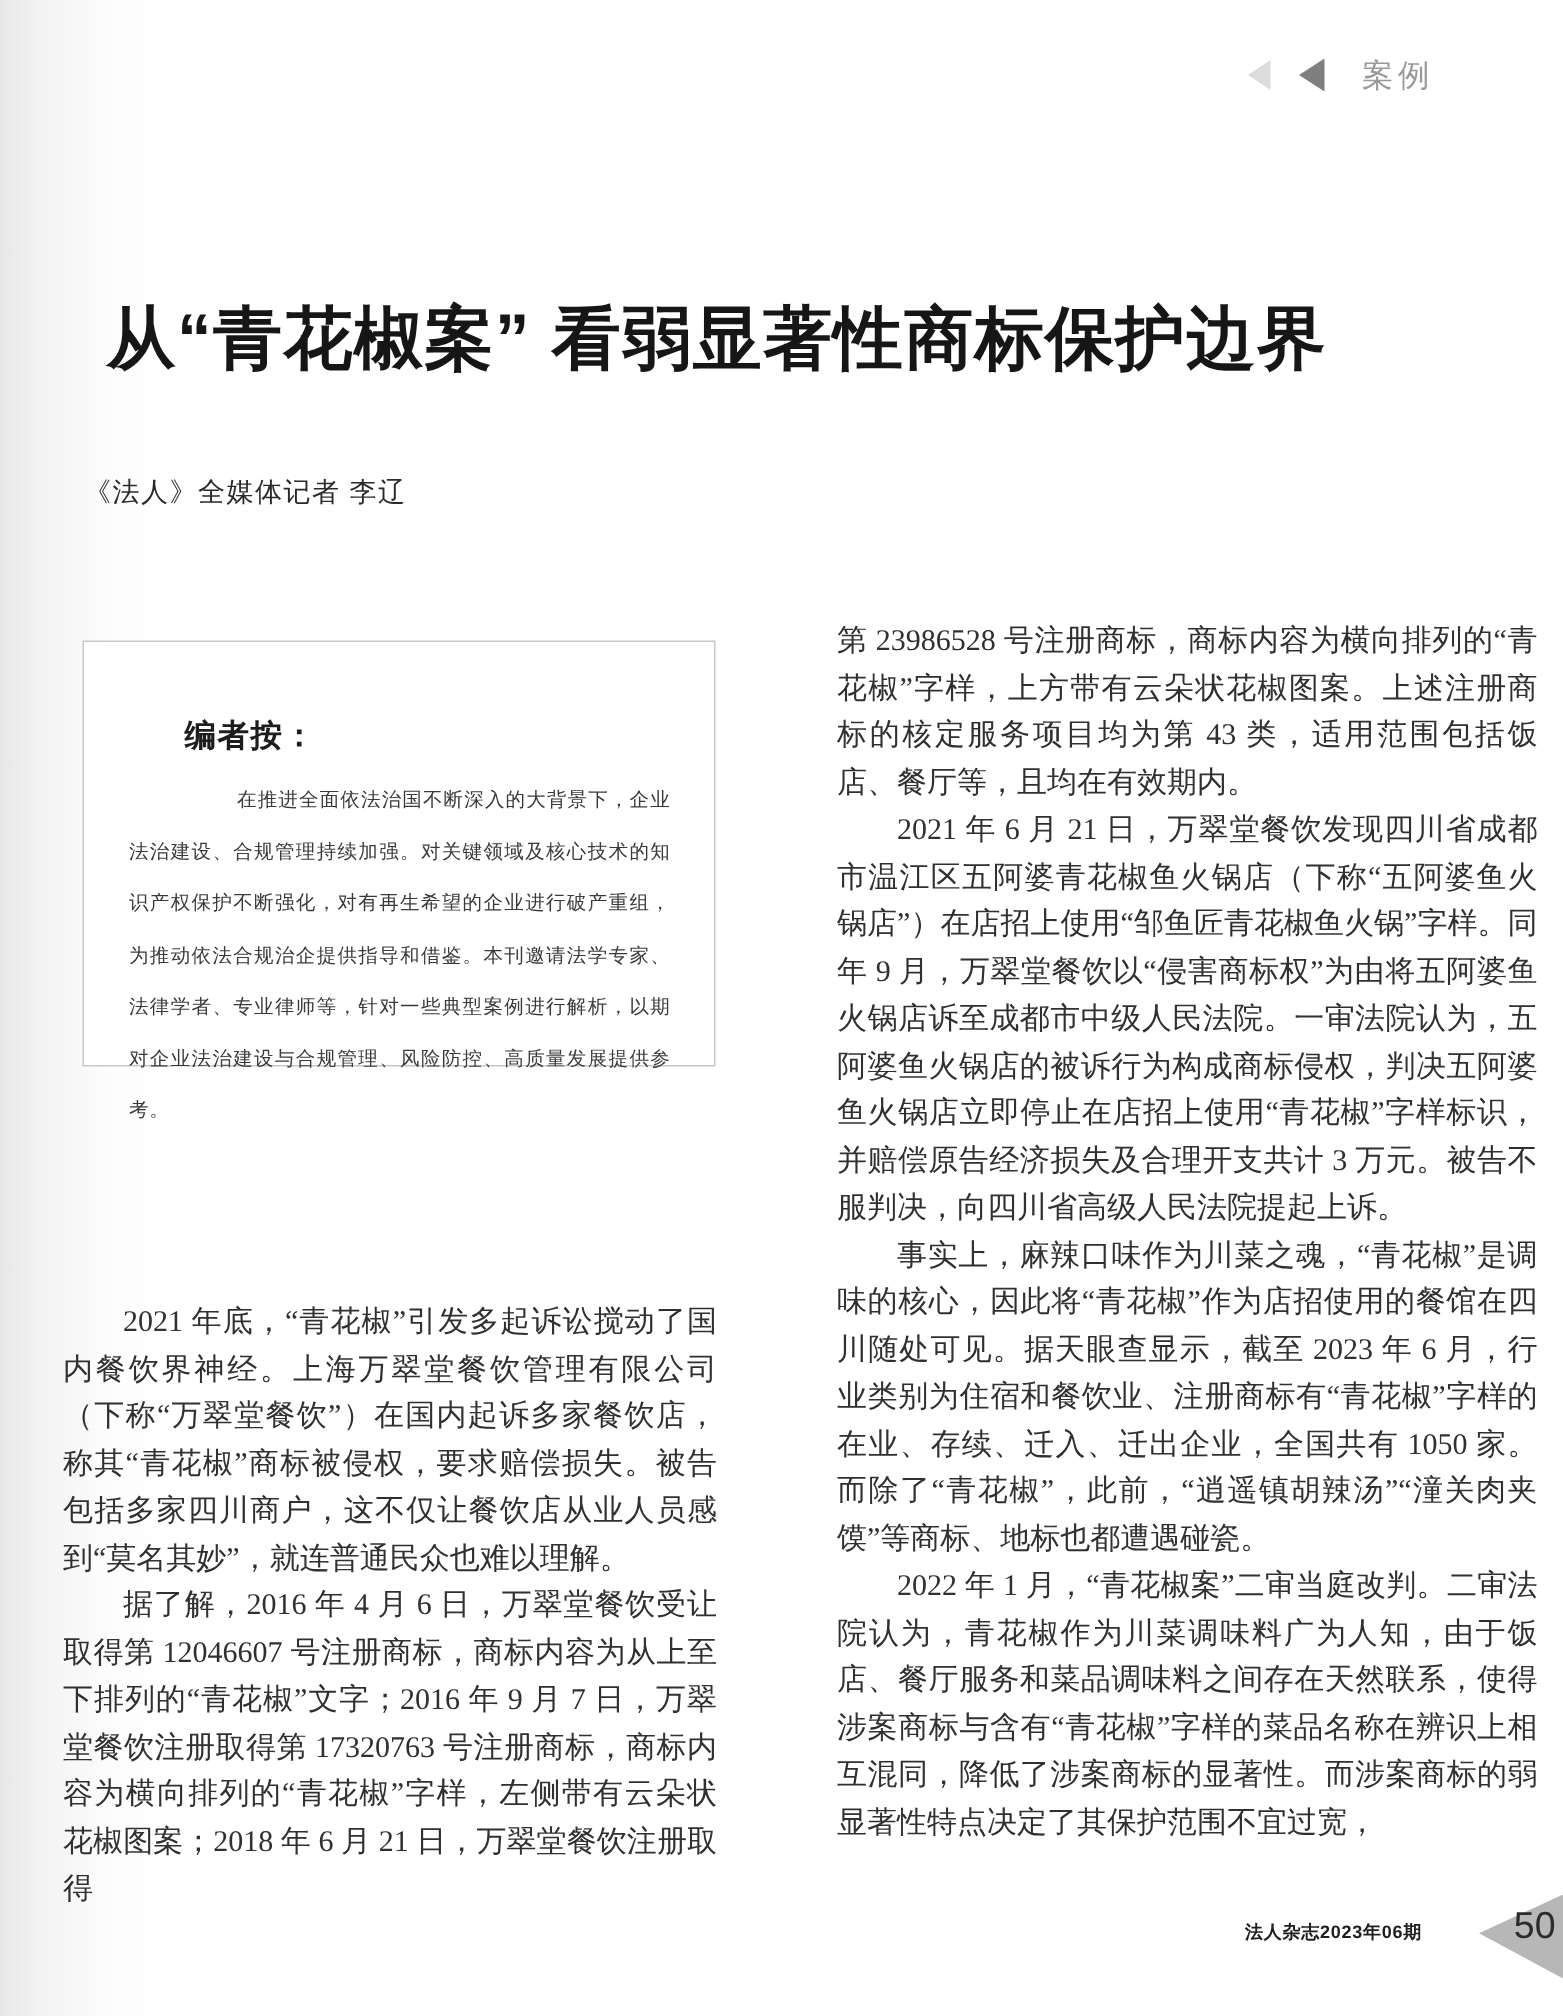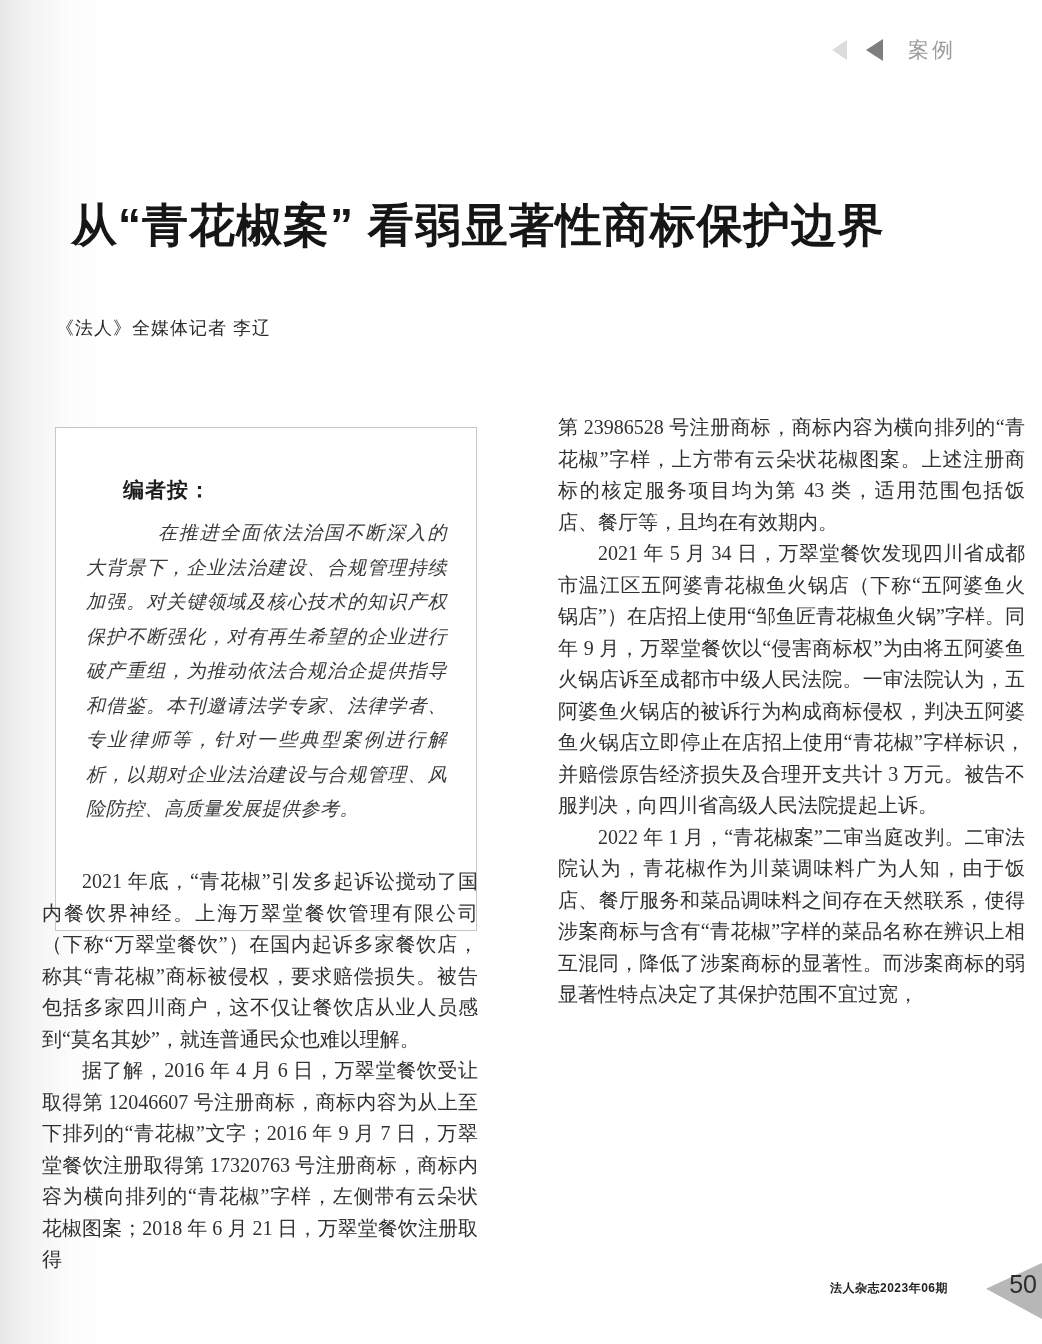--- a/index.html
+++ b/index.html
@@ -43,35 +43,34 @@
     white-space:nowrap;
   }
   .byline{
     position:absolute;left:56px;top:288px;
     font-family:"Liberation Sans", sans-serif;
     font-size:18px;color:#2a2a2a;letter-spacing:1px;margin-top:28px;
   }
   
   .editor-box{
     position:absolute;left:55px;top:427px;
-    width:422px;height:504px;
+    width:422px;height:284px;
     border:1px solid #c7c7c7;
     background:#ffffff;
     box-sizing:border-box;
     padding:48px 29px 0 30px;
   }
   .editor-label{
     font-family:"Liberation Sans", sans-serif;
     font-size:21px;font-weight:bold;color:#1d1d1d;
     margin:0 0 12px 37px;letter-spacing:1px;
   }
   .editor-text{
     margin:0;
-    font-style:italic;
-    font-size:19px;line-height:34.5px;color:#3a3a3a;
+    font-size:13px;line-height:34.5px;color:#3a3a3a;
     text-align:justify;text-indent:72px;
     letter-spacing:0.5px;
   }
   
   .col{position:absolute;font-size:20px;line-height:31.5px;color:#303030;text-align:justify;}
   .col p{margin:0;text-indent:2em;}
   .col p.no-indent{text-indent:0;}
   .col-left{left:42px;top:866px;width:436px;}
   .col-right{left:518px;top:412px;width:467px;margin-left:40px;}
   
@@ -112,21 +111,22 @@
     <p class="editor-text">在推进全面依法治国不断深入的大背景下，企业法治建设、合规管理持续加强。对关键领域及核心技术的知识产权保护不断强化，对有再生希望的企业进行破产重组，为推动依法合规治企提供指导和借鉴。本刊邀请法学专家、法律学者、专业律师等，针对一些典型案例进行解析，以期对企业法治建设与合规管理、风险防控、高质量发展提供参考。</p>
   </aside>
 
   <div class="col col-left">
     <p>2021 年底，“青花椒”引发多起诉讼搅动了国内餐饮界神经。上海万翠堂餐饮管理有限公司（下称“万翠堂餐饮”）在国内起诉多家餐饮店，称其“青花椒”商标被侵权，要求赔偿损失。被告包括多家四川商户，这不仅让餐饮店从业人员感到“莫名其妙”，就连普通民众也难以理解。</p>
     <p>据了解，2016 年 4 月 6 日，万翠堂餐饮受让取得第 12046607 号注册商标，商标内容为从上至下排列的“青花椒”文字；2016 年 9 月 7 日，万翠堂餐饮注册取得第 17320763 号注册商标，商标内容为横向排列的“青花椒”字样，左侧带有云朵状花椒图案；2018 年 6 月 21 日，万翠堂餐饮注册取得</p>
   </div>
 
   <div class="col col-right">
     <p class="no-indent">第 23986528 号注册商标，商标内容为横向排列的“青花椒”字样，上方带有云朵状花椒图案。上述注册商标的核定服务项目均为第 43 类，适用范围包括饭店、餐厅等，且均在有效期内。</p>
-    <p>2021 年 5 月 34 日，万翠堂餐饮发现四川省成都市温江区五阿婆青花椒鱼火锅店（下称“五阿婆鱼火锅店”）在店招上使用“邹鱼匠青花椒鱼火锅”字样。同年 9 月，万翠堂餐饮以“侵害商标权”为由将五阿婆鱼火锅店诉至成都市中级人民法院。一审法院认为，五阿婆鱼火锅店的被诉行为构成商标侵权，判决五阿婆鱼火锅店立即停止在店招上使用“青花椒”字样标识，并赔偿原告经济损失及合理开支共计 3 万元。被告不服判决，向四川省高级人民法院提起上诉。</p>
+    <p>2021 年 6 月 21 日，万翠堂餐饮发现四川省成都市温江区五阿婆青花椒鱼火锅店（下称“五阿婆鱼火锅店”）在店招上使用“邹鱼匠青花椒鱼火锅”字样。同年 9 月，万翠堂餐饮以“侵害商标权”为由将五阿婆鱼火锅店诉至成都市中级人民法院。一审法院认为，五阿婆鱼火锅店的被诉行为构成商标侵权，判决五阿婆鱼火锅店立即停止在店招上使用“青花椒”字样标识，并赔偿原告经济损失及合理开支共计 3 万元。被告不服判决，向四川省高级人民法院提起上诉。</p>
+    <p>事实上，麻辣口味作为川菜之魂，“青花椒”是调味的核心，因此将“青花椒”作为店招使用的餐馆在四川随处可见。据天眼查显示，截至 2023 年 6 月，行业类别为住宿和餐饮业、注册商标有“青花椒”字样的在业、存续、迁入、迁出企业，全国共有 1050 家。而除了“青花椒”，此前，“逍遥镇胡辣汤”“潼关肉夹馍”等商标、地标也都遭遇碰瓷。</p>
     <p>2022 年 1 月，“青花椒案”二审当庭改判。二审法院认为，青花椒作为川菜调味料广为人知，由于饭店、餐厅服务和菜品调味料之间存在天然联系，使得涉案商标与含有“青花椒”字样的菜品名称在辨识上相互混同，降低了涉案商标的显著性。而涉案商标的弱显著性特点决定了其保护范围不宜过宽，</p>
   </div>
 
   <footer>
     <div class="journal">法人杂志2023年06期</div>
     <div class="page-tab"></div>
     <div class="page-num">50</div>
   </footer>
 
 </div>

